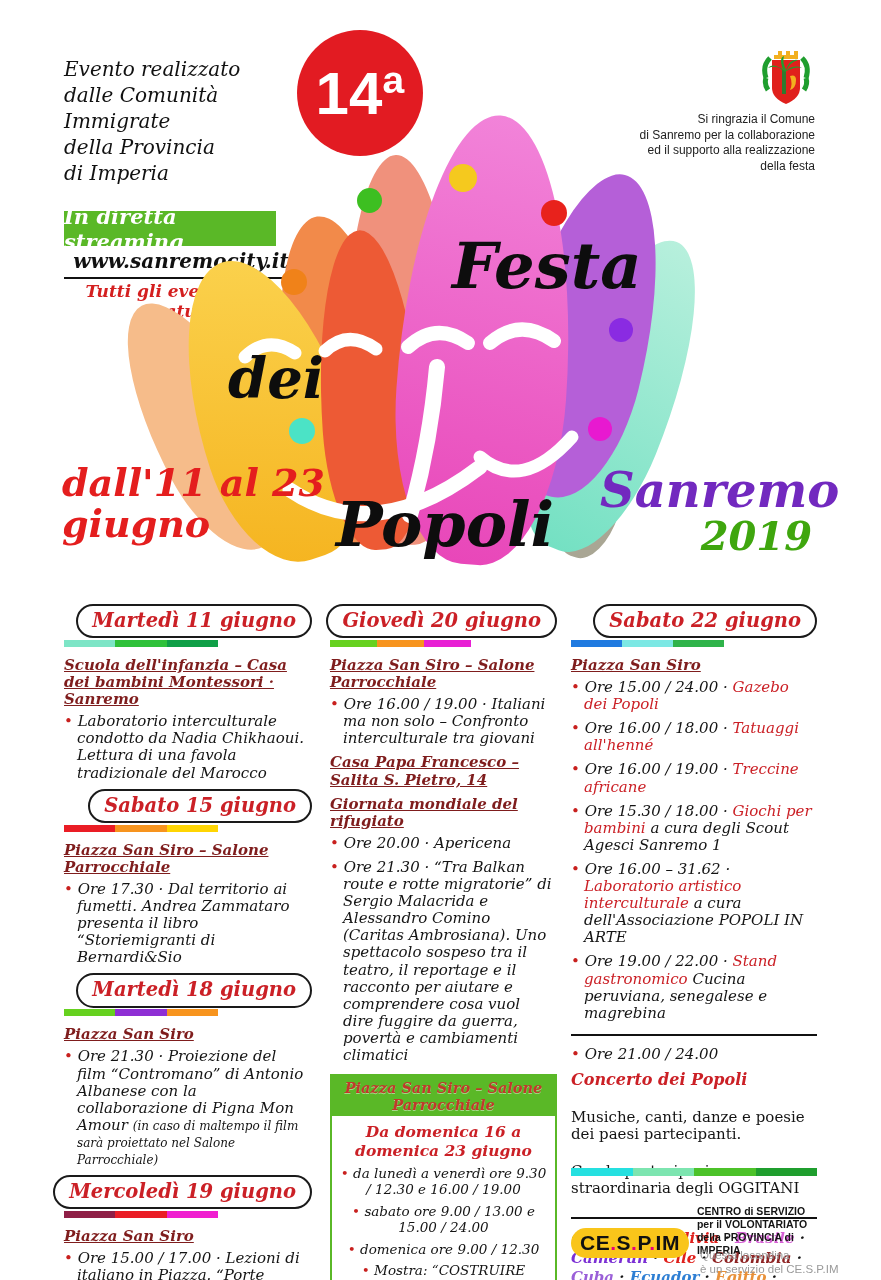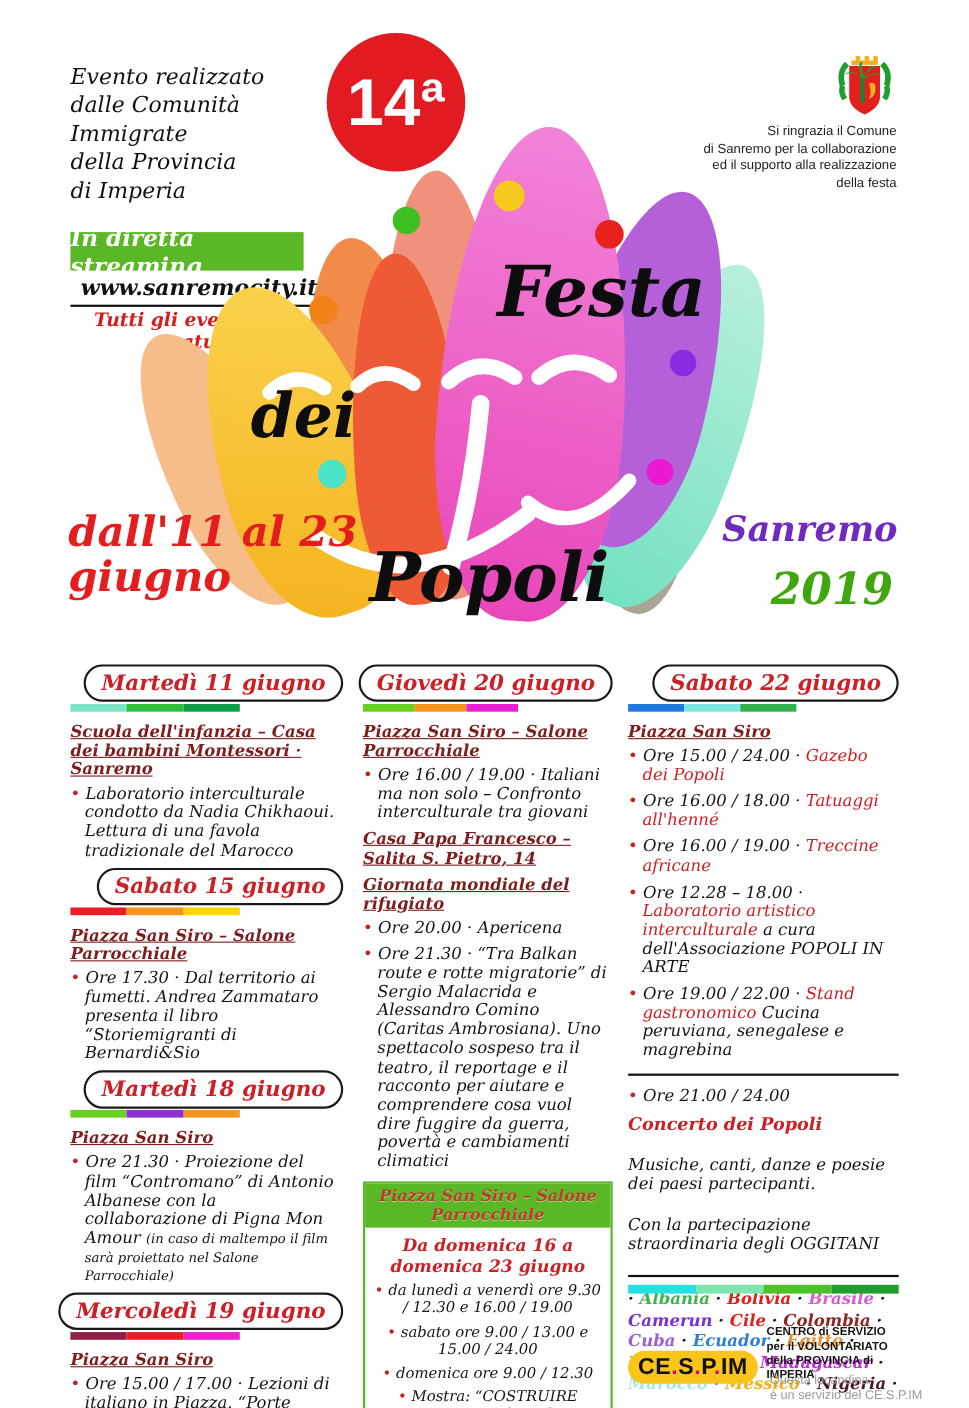--- a/index.html
+++ b/index.html
@@ -21,21 +21,21 @@
               color:#fff;font-style:italic;font-weight:bold;font-size:21px;display:flex;
               align-items:center;justify-content:center;}
   .website{position:absolute;left:64px;top:249px;width:234px;text-align:center;font-style:italic;
            font-weight:bold;font-size:20px;color:#111;border-bottom:2px solid #111;padding-bottom:4px;}
   .free-note{position:absolute;left:64px;top:281px;width:234px;text-align:center;font-style:italic;
              font-weight:bold;font-size:17px;color:#d41f1f;}
 
   .date-range{position:absolute;left:62px;top:462px;font-style:italic;font-weight:bold;
               font-size:38px;line-height:1.08;color:#e41e1e;z-index:8;}
   .city{position:absolute;left:600px;top:462px;width:216px;text-align:right;font-style:italic;
-        font-weight:bold;font-size:32px;color:#7229bf;z-index:8;}
+        font-weight:bold;font-size:48px;color:#7229bf;z-index:8;}
   .year{position:absolute;left:600px;top:512px;width:212px;text-align:right;font-style:italic;
         font-weight:bold;font-size:40px;color:#3fa60e;z-index:8;}
 
   
   .logo-art{position:absolute;left:150px;top:95px;width:530px;height:490px;z-index:1;}
   .petal{position:absolute;border-radius:50% 50% 45% 45% / 62% 62% 38% 38%;}
   .p-peach  {left:0;   top:195px;width:110px;height:270px;transform:rotate(-28deg);background:#f6bc8a;z-index:1;}
   .p-yellow {left:45px; top:160px;width:150px;height:310px;transform:rotate(-18deg);
              background:linear-gradient(200deg,#fbd34f,#f5b31e);z-index:3;}
   .p-orange {left:130px;top:120px;width:120px;height:330px;transform:rotate(-8deg);background:#f28a4a;z-index:2;}
@@ -93,21 +93,21 @@
   .green-box{margin-top:10px;border:2.5px solid #5ab827;background:#fff;text-align:center;
              font-size:13.5px;line-height:1.18;padding-bottom:8px;}
   .green-box-header{background:#5ab827;color:#c0392b;font-style:italic;font-weight:bold;
                     font-size:14.5px;padding:3px 2px;text-shadow:0 1px 0 rgba(255,255,255,.45);}
   .green-sub{color:#cb2026;font-style:italic;font-weight:bold;font-size:15.5px;margin:7px 4px 4px 4px;}
   .green-line{font-style:italic;margin:6px 8px;}
   .green-line::before{content:"• ";color:#c8201e;}
 
   .rule{border:none;border-top:2px solid #111;margin:12px 0 10px 0;}
   .concert-title{color:#cb2026;font-style:italic;font-weight:bold;font-size:16px;margin:8px 0 6px 0;}
-  .concert-desc{font-style:italic;margin:20px 0;}
+  .concert-desc{margin:20px 0;}
   .countries{font-style:italic;font-weight:bold;font-size:15px;line-height:1.3;}
   .csep{color:#141414;}
 
   
   .cespim{position:absolute;left:571px;top:1168px;width:246px;display:flex;align-items:flex-start;z-index:9;}
   .cespim-pill{background:#f9c51a;border-radius:16px;padding:3px 9px;font-family:"Liberation Sans",sans-serif;
                font-weight:bold;font-size:21px;letter-spacing:.5px;color:#111;white-space:nowrap;}
   .cespim-dot{color:#e6007e;}
   .cespim-desc{margin-left:8px;font-family:"Liberation Sans",sans-serif;font-weight:bold;
                font-size:10.5px;line-height:1.25;padding-top:3px;margin-top:16px;}
@@ -280,21 +280,22 @@
           <span style="background: rgb(124, 232, 228);"></span>
           <span style="background: rgb(47, 179, 74);"></span>
         </div>
       <div class="daypill"><span>Sabato 22 giugno</span></div>
     </div>
     <p class="venue">Piazza San Siro</p>
 
     <p class="item"><span class="time">Ore 15.00 / 24.00 · </span><span class="evt">Gazebo dei Popoli</span></p>
     <p class="item"><span class="time">Ore 16.00 / 18.00 · </span><span class="evt">Tatuaggi all'henné</span></p>
     <p class="item"><span class="time">Ore 16.00 / 19.00 · </span><span class="evt">Treccine africane</span></p>
-    <p class="item"><span class="time">Ore 12.28 – 18.00 · </span><span class="evt">Laboratorio artistico interculturale</span> <span class="evt-note">a cura dell'Associazione POPOLI IN ARTE</span></p>
+    <p class="item"><span class="time">Ore 15.30 / 18.00 · </span><span class="evt">Giochi per bambini</span> <span class="evt-note">a cura degli Scout Agesci Sanremo 1</span></p>
+    <p class="item"><span class="time">Ore 16.00 – 31.62 · </span><span class="evt">Laboratorio artistico interculturale</span> <span class="evt-note">a cura dell'Associazione POPOLI IN ARTE</span></p>
     <p class="item"><span class="time">Ore 19.00 / 22.00 · </span><span class="evt">Stand gastronomico</span> <span class="evt-note">Cucina peruviana, senegalese e magrebina</span></p>
 
     <hr class="rule">
     <p class="item"><span class="time">Ore 21.00 / 24.00</span></p>
     <div class="concert-title">Concerto dei Popoli</div>
     <div class="concert-desc">Musiche, canti, danze e poesie dei paesi partecipanti.</div>
     <div class="concert-desc">Con la partecipazione straordinaria degli OGGITANI</div>
 
     <hr class="rule">
     <div class="countries"><span class="csep">· </span><span class="cname" style="color: rgb(60, 180, 75);">Albania</span> <span class="csep">· </span><span class="cname" style="color: rgb(224, 32, 28);">Bolivia</span> <span class="csep">· </span><span class="cname" style="color: rgb(212, 95, 212);">Brasile</span> <span class="csep">· </span><span class="cname" style="color: rgb(123, 47, 212);">Camerun</span> <span class="csep">· </span><span class="cname" style="color: rgb(224, 32, 28);">Cile</span> <span class="csep">· </span><span class="cname" style="color: rgb(142, 36, 36);">Colombia</span> <span class="csep">· </span><span class="cname" style="color: rgb(154, 95, 216);">Cuba</span> <span class="csep">· </span><span class="cname" style="color: rgb(46, 127, 212);">Ecuador</span> <span class="csep">· </span><span class="cname" style="color: rgb(232, 145, 58);">Egitto</span> <span class="csep">· </span><span class="cname" style="color: rgb(86, 201, 46);">India</span> <span class="csep">· </span><span class="cname" style="color: rgb(58, 143, 217);">Italia</span> <span class="csep">· </span><span class="cname" style="color: rgb(193, 47, 212);">Madagascar</span> <span class="csep">· </span><span class="cname" style="color: rgb(168, 232, 224);">Marocco</span> <span class="csep">· </span><span class="cname" style="color: rgb(242, 176, 31);">Messico</span> <span class="csep">· </span><span class="cname" style="color: rgb(74, 26, 36);">Nigeria</span> <span class="csep">· </span>      </div>

